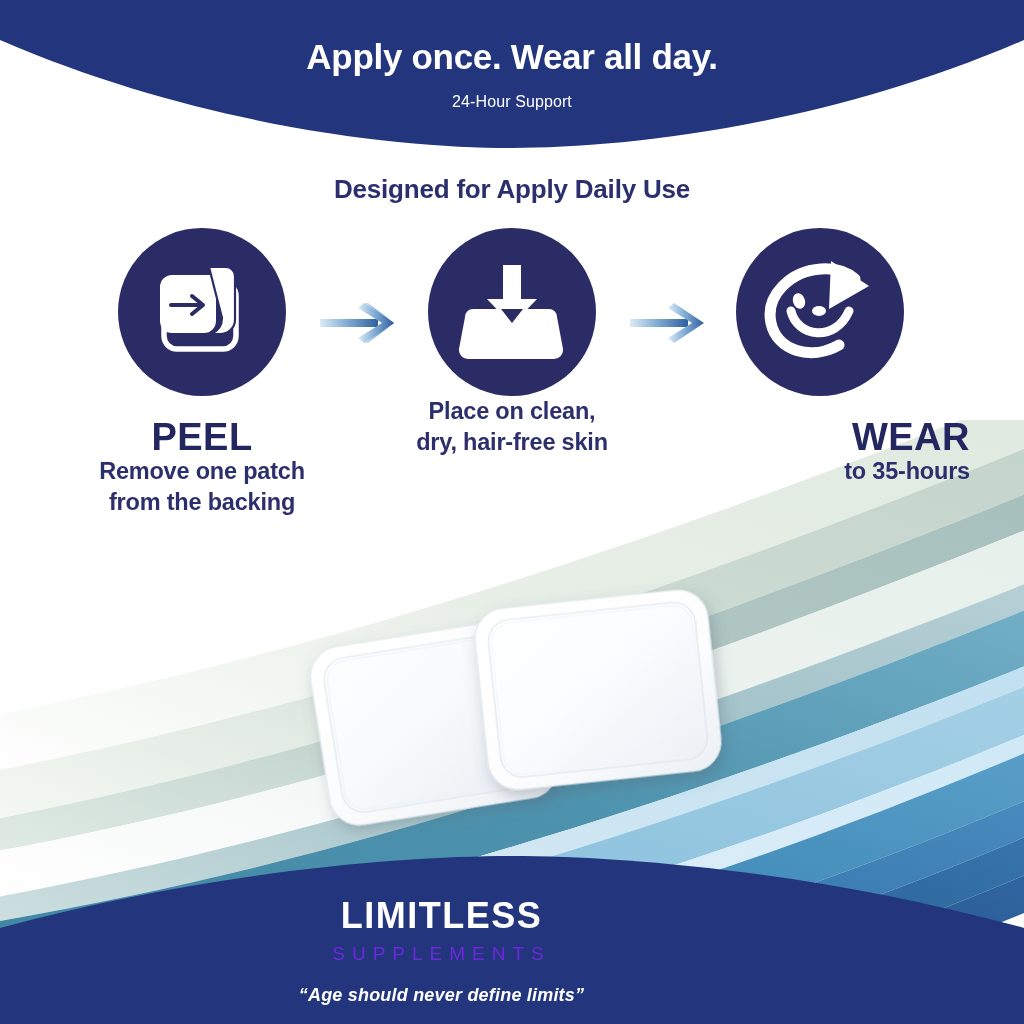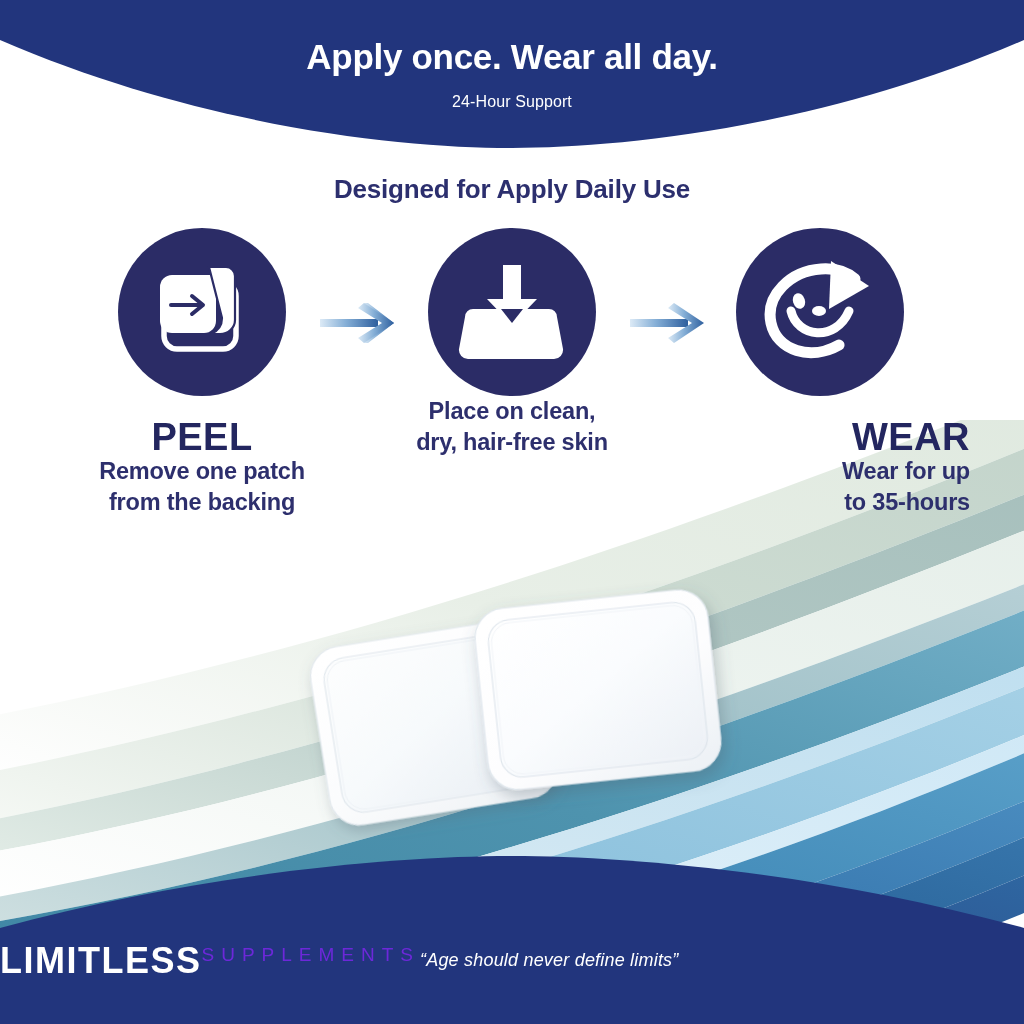--- a/index.html
+++ b/index.html
@@ -71,34 +71,34 @@
 
   
   .patches { position:absolute; left:285px; top:580px; width:470px; height:260px; z-index:4; }
   .patches svg { display:block; }
 
   
   .footer-band { position:absolute; left:0; bottom:0; width:1024px; height:170px; z-index:6; }
   .footer-band svg { display:block; }
   .footer-content {
     position:absolute; left:0; bottom:0; width:883px; height:150px; z-index:7;
-    display:flex; flex-direction:row; align-items:center; justify-content:flex-start;
+    display:flex; flex-direction:column; align-items:center; justify-content:flex-start;
     pointer-events:none;
   }
   .brand-name {
     margin-top:24px; color:#ffffff;
     font-size:36px; font-weight:bold; letter-spacing:1.5px; line-height:1;
   }
   .brand-sub {
     margin-top:10px; color:#6d28d9;
     font-size:19px; font-weight:normal; letter-spacing:7px; line-height:1;
   }
   .brand-tagline {
     margin-top:22px; color:#ffffff;
-    font-size:18px; font-style:italic; font-weight:normal; letter-spacing:0.2px;
+    font-size:18px; font-style:italic; font-weight:bold; letter-spacing:0.2px;
   }
 </style>
 </head>
 <body>
 
 <div id="stage">
 
   <div class="wave-layer">
     <svg width="1024" height="520" viewBox="0 0 1024 520" xmlns="http://www.w3.org/2000/svg">
       <defs>
@@ -304,21 +304,20 @@
 
             <path d="M30 56 C36 82 74 88 88 56" fill="none" stroke="#ffffff" stroke-width="9" stroke-linecap="round"></path>
 
             <ellipse cx="38" cy="46" rx="6" ry="8" fill="#ffffff" transform="rotate(-18 38 46)"></ellipse>
             <ellipse cx="58" cy="56" rx="7" ry="5" fill="#ffffff"></ellipse>
           </svg>
         </span>
       </div>
       <div class="step-title">WEAR</div>
       <div class="step-desc">
-        <div>Wear for up</div>
         <div>to 35-hours</div>
       </div>
     </div>
   </div>
 
   <div class="conn conn-1">
     <span>
       <svg width="86" height="46" viewBox="0 0 86 46" xmlns="http://www.w3.org/2000/svg">
         <defs>
           <linearGradient id="ag1" x1="0" y1="0" x2="1" y2="0">

